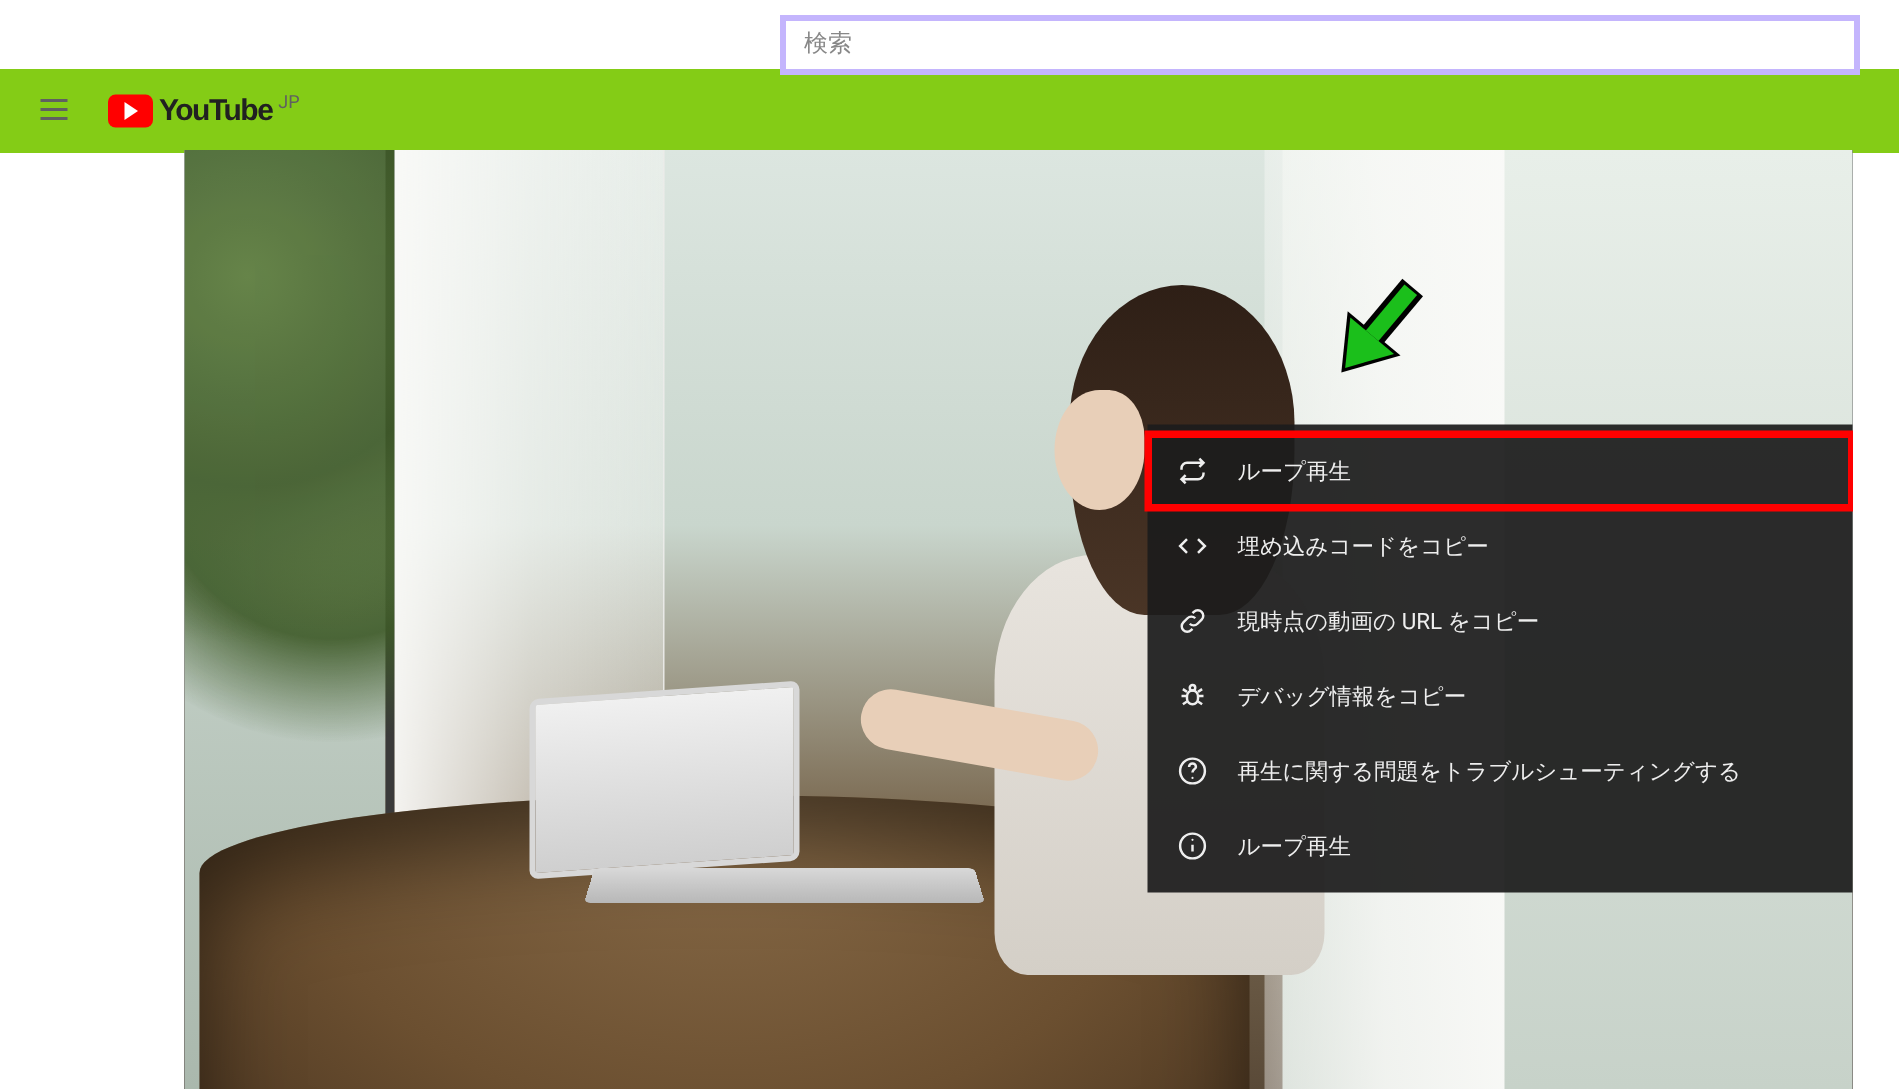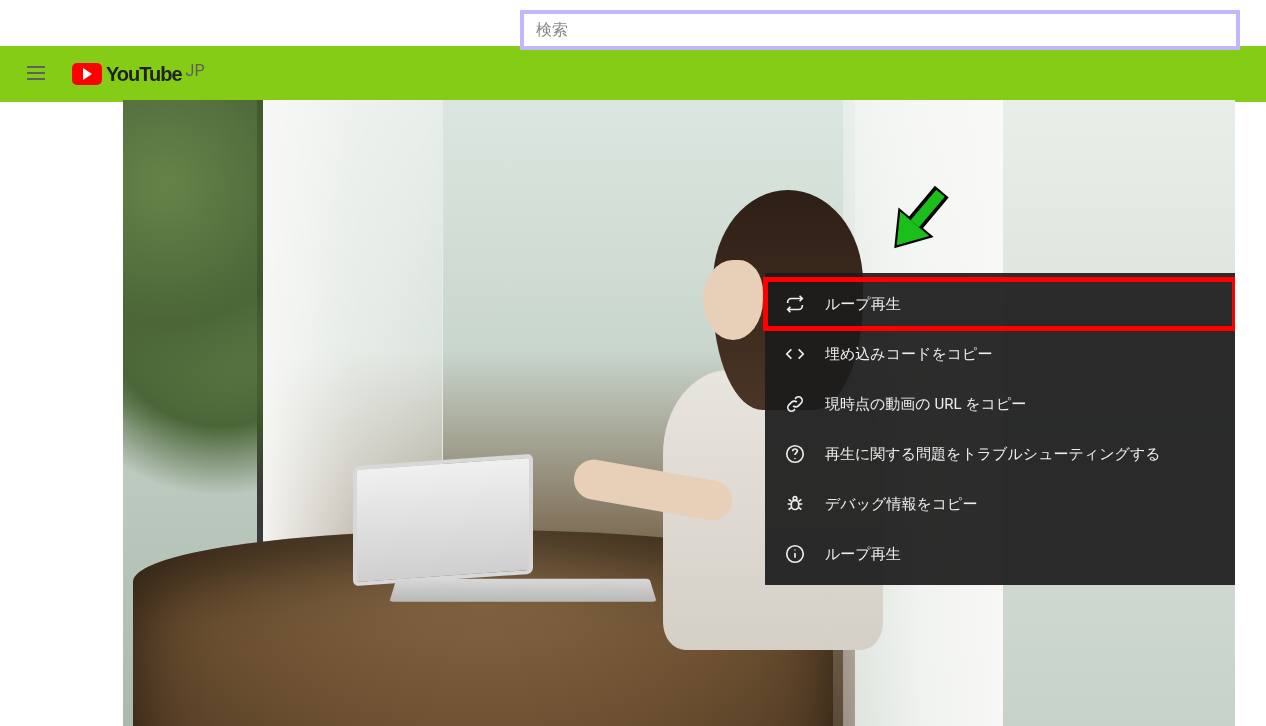--- a/index.html
+++ b/index.html
@@ -57,21 +57,21 @@
     border-bottom: 6px solid transparent;
   }
   .logo-text {
     font-weight: 700;
     font-size: 20px;
     letter-spacing: -1px;
     color: #212121;
     font-family: "Arial Black", Arial, sans-serif;
   }
   .logo-sup {
-    font-size: 16px;
+    font-size: 12px;
     color: #606060;
     margin-left: 4px;
     margin-top: -2px;
   }
 
   .search-wrap {
     margin-left: auto;
     display: flex;
     align-items: center;
     flex: 0 0 auto;
@@ -214,21 +214,21 @@
     width: 160px; height: 40px;
     background: #e8cfb8;
     border-radius: 20px;
     transform: rotate(10deg);
   }
 
   
   .context-menu {
     position: absolute;
     right: 0;
-    top: 173px;
+    top: 183px;
     width: 470px;
     background: rgba(28,28,28,0.93);
     padding: 6px 0;
   }
   .menu-item {
     display: flex;
     align-items: center;
     height: 50px;
     padding: 0 18px;
     color: #eee;
@@ -346,42 +346,42 @@
         <svg viewBox="0 0 24 24">
             <path d="M10 14a4 4 0 005.66 0l3-3a4 4 0 00-5.66-5.66l-1 1M14 10a4 4 0 00-5.66 0l-3 3a4 4 0 005.66 5.66l1-1"></path>
           </svg>
       </span>
       <span class="menu-label">現時点の動画の URL をコピー</span>
     </div>
 
     <div class="menu-item">
       <span class="menu-icon">
         <svg viewBox="0 0 24 24">
+            <circle cx="12" cy="6" r="2"></circle>
+            <rect x="8" y="8" width="8" height="10" rx="4"></rect>
+            <path d="M4 12h4M16 12h4M5 7l3 2M19 7l-3 2M5 18l3-2M19 18l-3-2"></path>
+          </svg>
+      </span>
+      <span class="menu-label">デバッグ情報をコピー</span>
+    </div>
+
+    <div class="menu-item">
+      <span class="menu-icon">
+        <svg viewBox="0 0 24 24">
             <circle cx="12" cy="12" r="9"></circle>
             <path d="M9.5 9a2.5 2.5 0 115 0c0 1.5-2.5 2-2.5 4"></path>
             <circle cx="12" cy="17" r="0.8" fill="#eee" stroke="none"></circle>
           </svg>
       </span>
       <span class="menu-label">再生に関する問題をトラブルシューティングする</span>
     </div>
 
     <div class="menu-item">
       <span class="menu-icon">
         <svg viewBox="0 0 24 24">
-            <circle cx="12" cy="6" r="2"></circle>
-            <rect x="8" y="8" width="8" height="10" rx="4"></rect>
-            <path d="M4 12h4M16 12h4M5 7l3 2M19 7l-3 2M5 18l3-2M19 18l-3-2"></path>
-          </svg>
-      </span>
-      <span class="menu-label">デバッグ情報をコピー</span>
-    </div>
-
-    <div class="menu-item">
-      <span class="menu-icon">
-        <svg viewBox="0 0 24 24">
             <circle cx="12" cy="12" r="9"></circle>
             <path d="M12 11v5"></path>
             <circle cx="12" cy="7.5" r="0.8" fill="#eee" stroke="none"></circle>
           </svg>
       </span>
       <span class="menu-label">ループ再生</span>
     </div>
 
   </div>
 </div>

